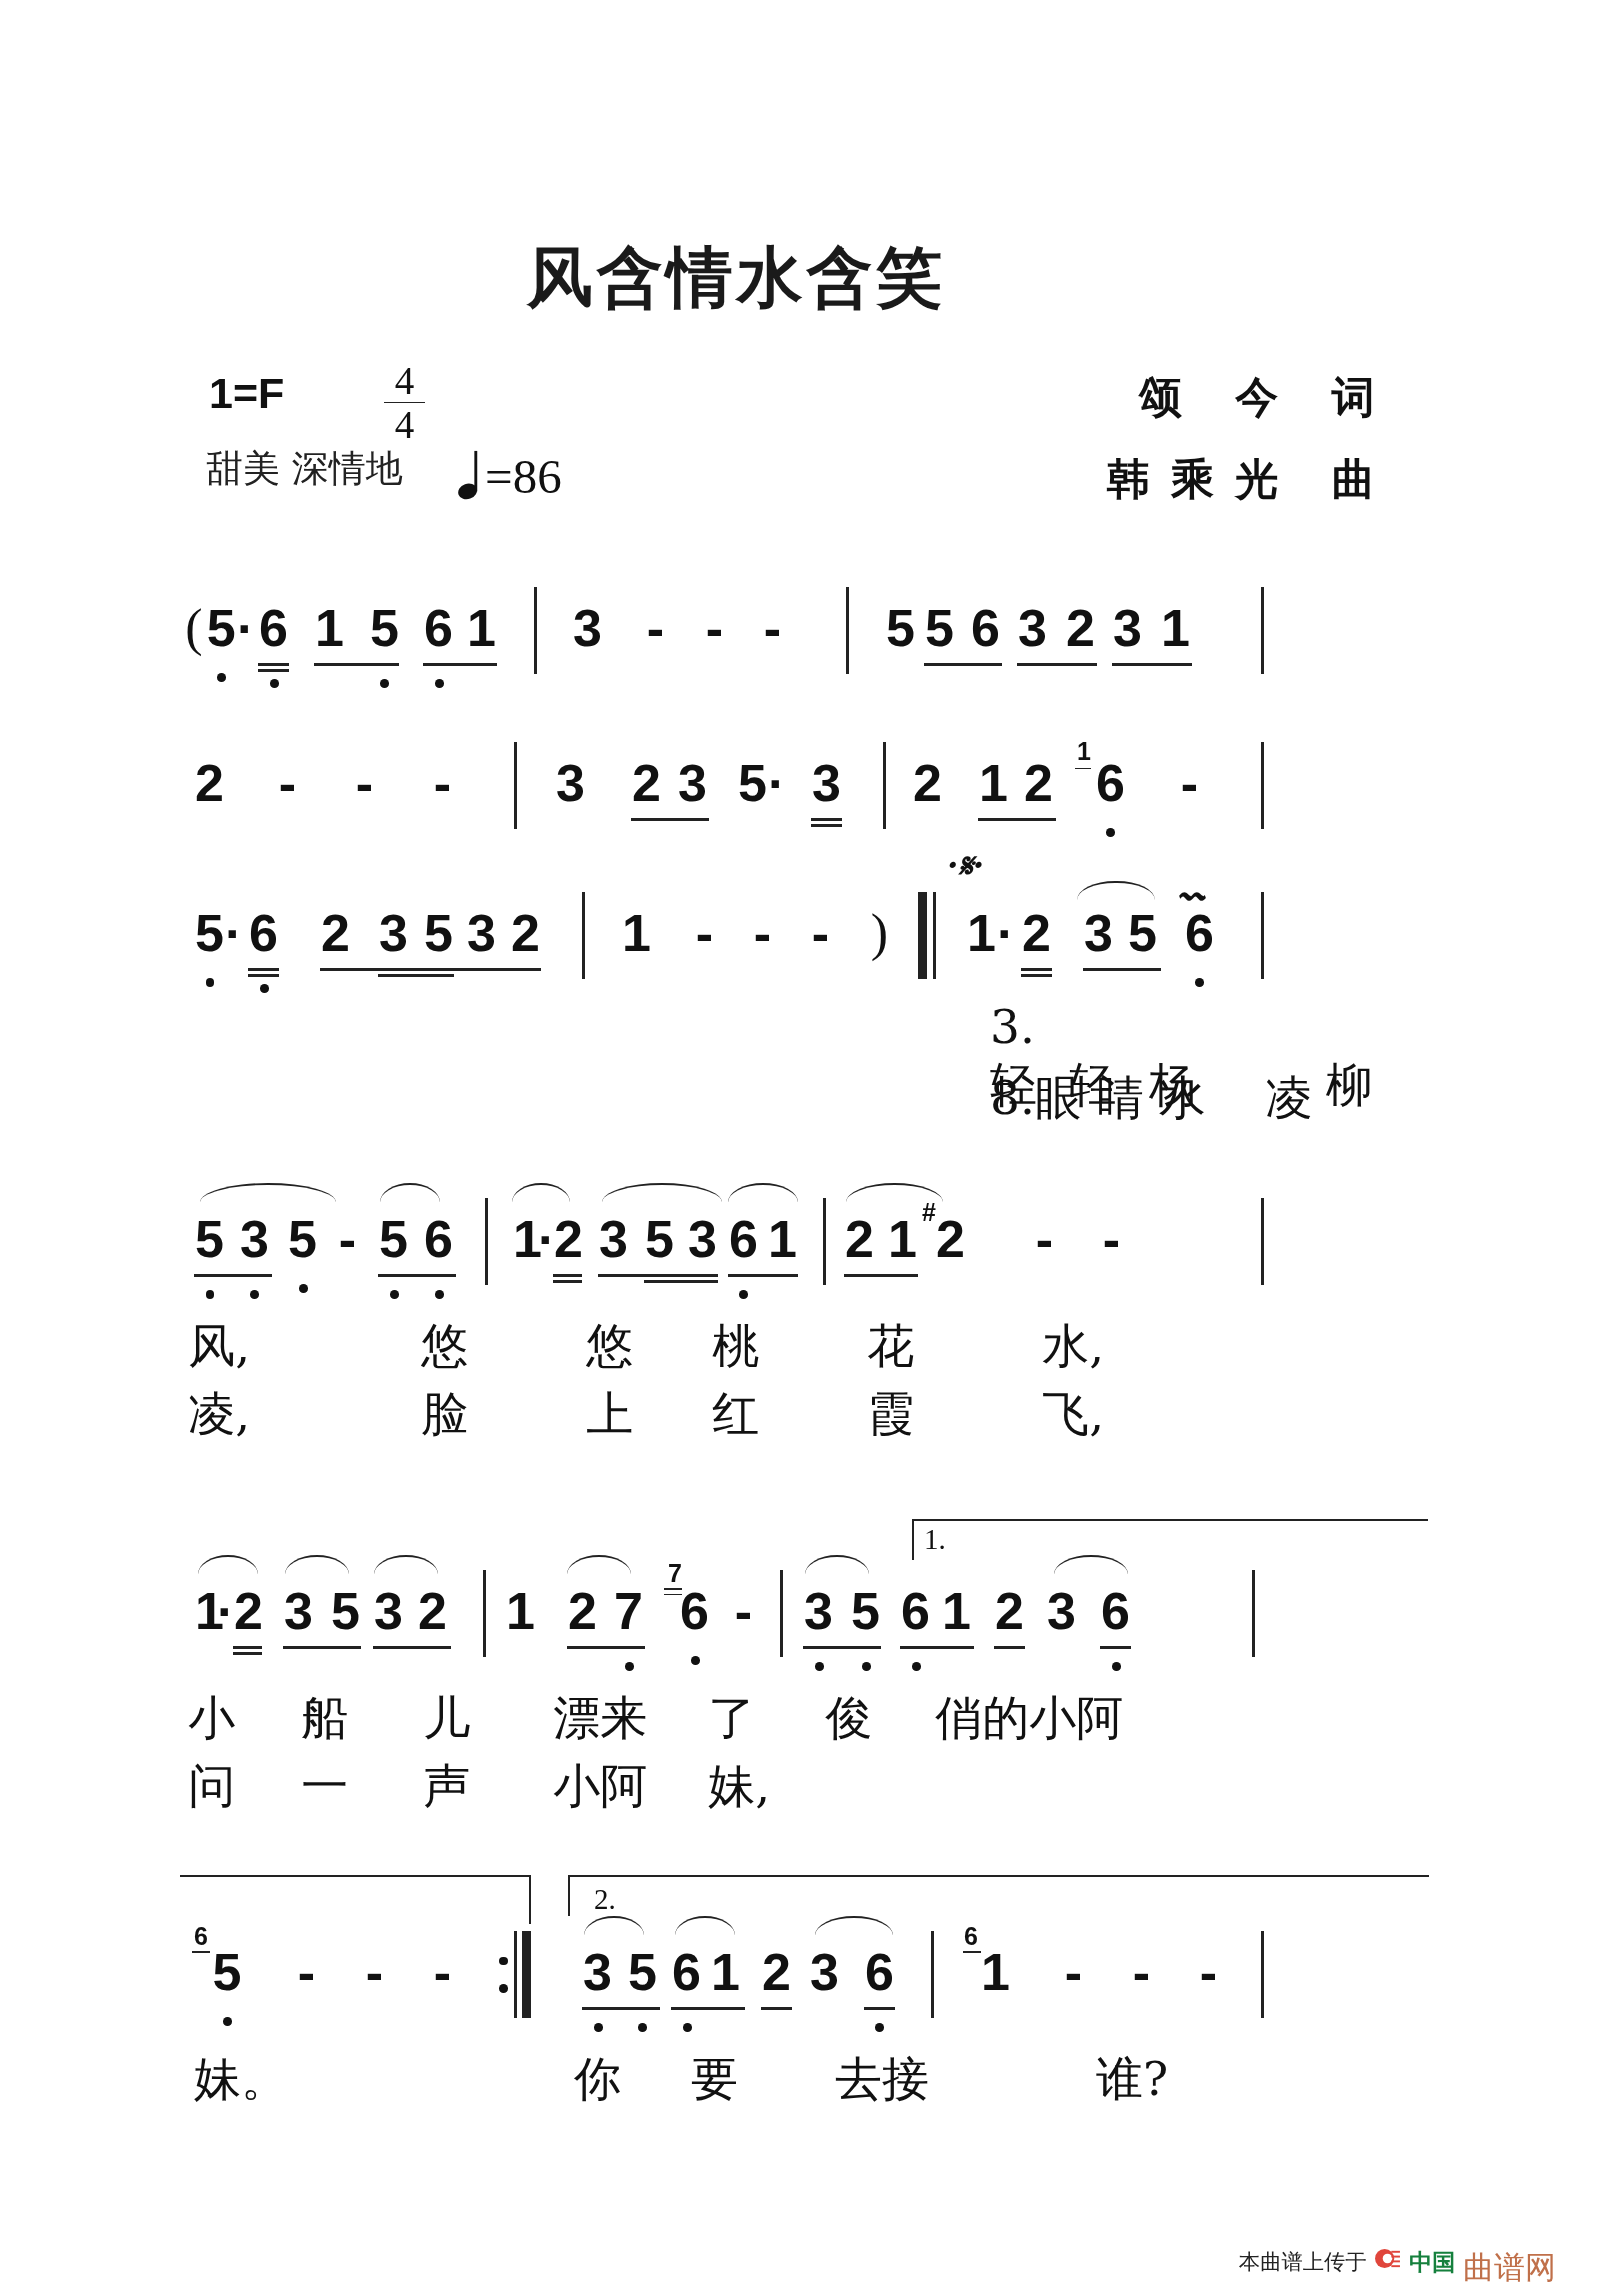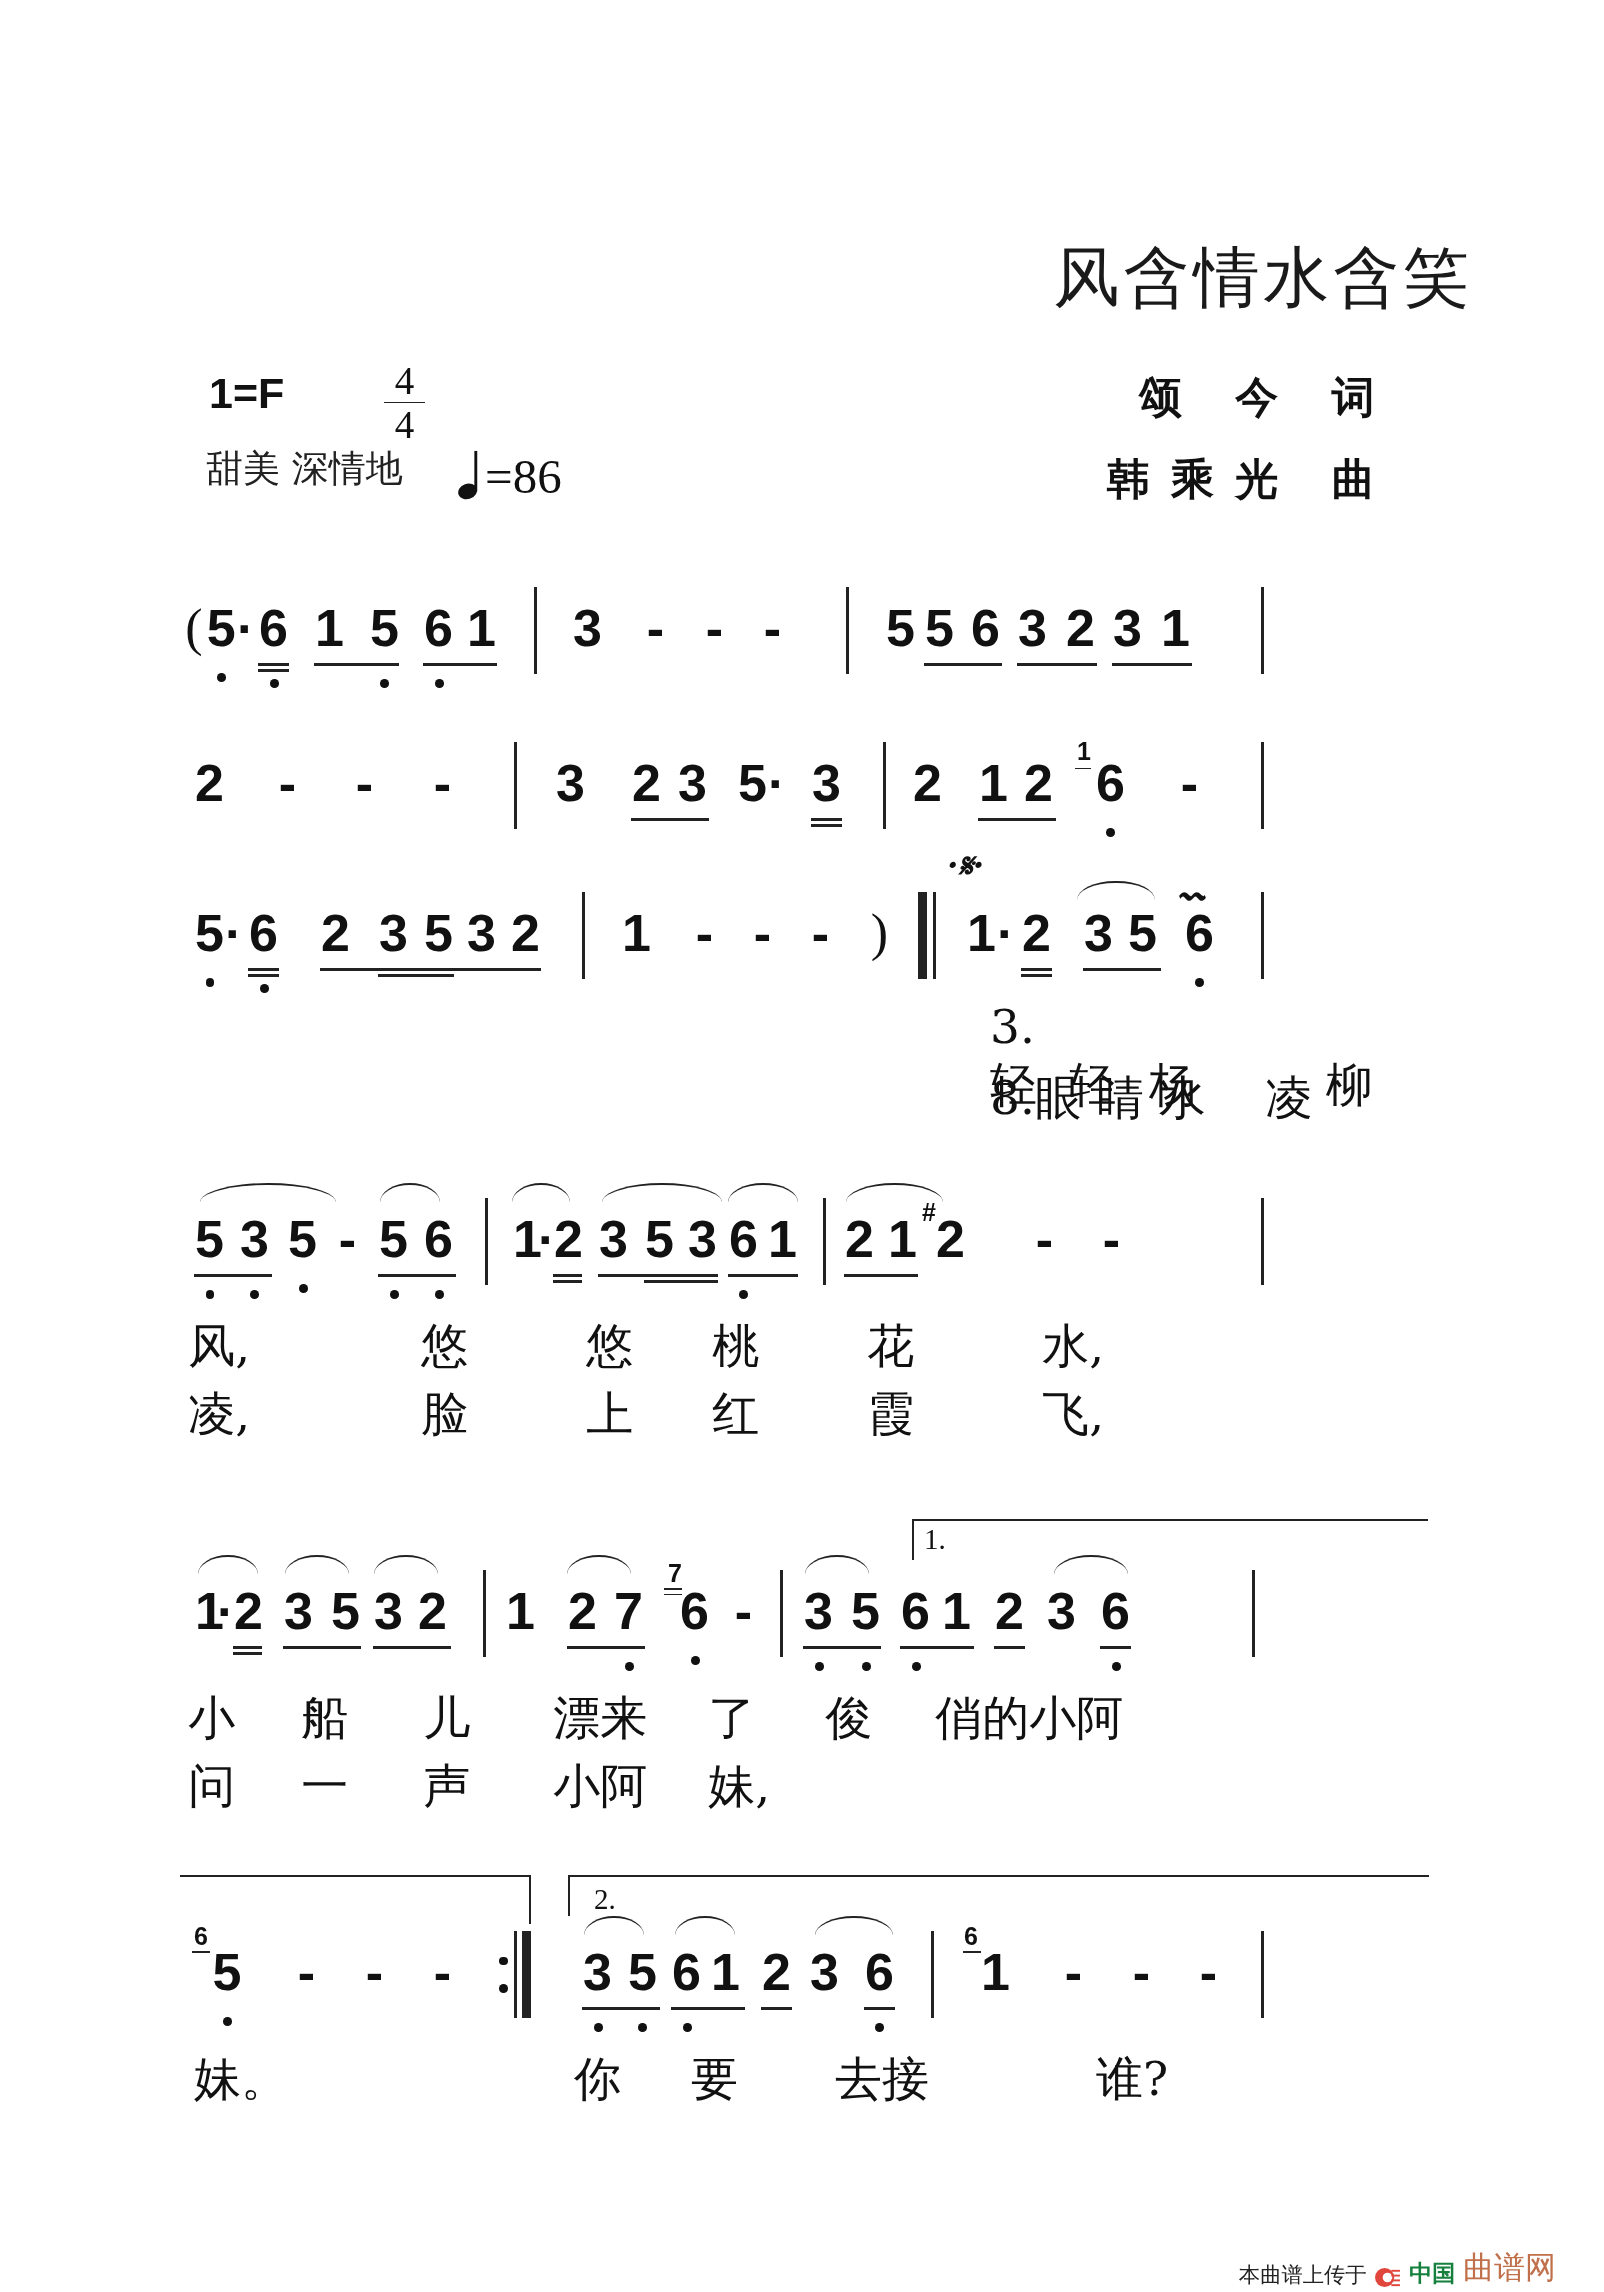--- a/index.html
+++ b/index.html
@@ -1,41 +1,41 @@
 <!DOCTYPE html>
 <html><head>
 <meta charset="utf-8">
 <style>
   html, body { margin: 0; padding: 0; background: #ffffff; }
   body { width: 1605px; height: 2292px; position: relative; overflow: hidden;
          font-family: "DejaVu Sans", sans-serif; color: #111; }
   .abs { position: absolute; }
-  .title { left: 0; width: 1473px; top: 233px; text-align: right; font-size: 66px;
-           font-weight: 400; letter-spacing: 3.9px; color: #1a1a1a; }
+  .title { left: 0; width: 1473px; top: 233px; text-align: center; font-size: 66px;
+           font-weight: 700; letter-spacing: 3.9px; color: #1a1a1a; }
   .key { left: 209px; top: 369px; font-size: 43px; font-family: "Liberation Serif", serif; }
   .key b { font-family: "Liberation Sans", sans-serif; font-weight: 700; }
   .timesig { left: 380px; top: 359px; width: 49px; text-align: center;
              font-family: "Liberation Serif", serif; font-size: 39px; line-height: 43px; }
   .timesig .line { border-top: 1.9px solid #222; margin: 0 3.9px; }
   .tempo { left: 206px; top: 444px; font-size: 37px; color: #222; }
   .bpm { left: 456px; top: 448px; font-size: 49px; font-family: "Liberation Serif", serif; }
   .credit { right: 209px; font-size: 43px; font-weight: 700; letter-spacing: 21.3px; font-family: Liberation Serif, serif; }
   .sys { position: absolute; left: 194px; width: 1223px; }
   .notes { position: absolute; top: 0; left: 0; height: 78px; width: 100%; }
   .n { position: absolute; top: 0; font-family: "Liberation Sans", sans-serif; font-weight: 700;
        font-size: 52px; line-height: 62px; width: 31px; text-align: center; }
   .bar { position: absolute; top: -9.7px; width: 2.9px; height: 87px; background: #222; }
   .ul { position: absolute; height: 2.9px; background: #222; }
   .dot { position: absolute; width: 8.7px; height: 8.7px; background: #111; border-radius: 50%; }
   .slur { position: absolute; border-top: 2.9px solid #222; border-radius: 50% 50% 0 0 / 100% 100% 0 0; height: 17.5px; }
   .lyr { position: absolute; font-size: 47px; font-family: "DejaVu Serif", serif; letter-spacing: 0; }
   .grace { position: absolute; font-family: "Liberation Sans", sans-serif; font-weight: 700; font-size: 25px; }
   .volta { position: absolute; border-top: 2.9px solid #222; height: 39px; }
   .volta-label { position: absolute; font-family: "Liberation Serif", serif; font-size: 29px; }
-  .footer { right: 49px; top: 2247px; font-size: 21.3px; color: #222; display: flex; align-items: flex-end; gap: 7.8px; }
+  .footer { right: 49px; top: 2247px; font-size: 21.3px; color: #222; display: flex; align-items: flex-start; gap: 7.8px; }
   .brand-logo { width: 27px; height: 23px; position: relative; }
   .brand-cn { font-weight: 700; color: #15803d; font-size: 23px; font-family: "DejaVu Serif", serif; }
   .brand-site { color: #c0704a; font-weight: 400; font-size: 31px; }
 </style>
 </head>
 <body>
 
 <div class="abs title">风含情水含笑</div>
 
 <div class="abs key"><b>1=F</b></div>

